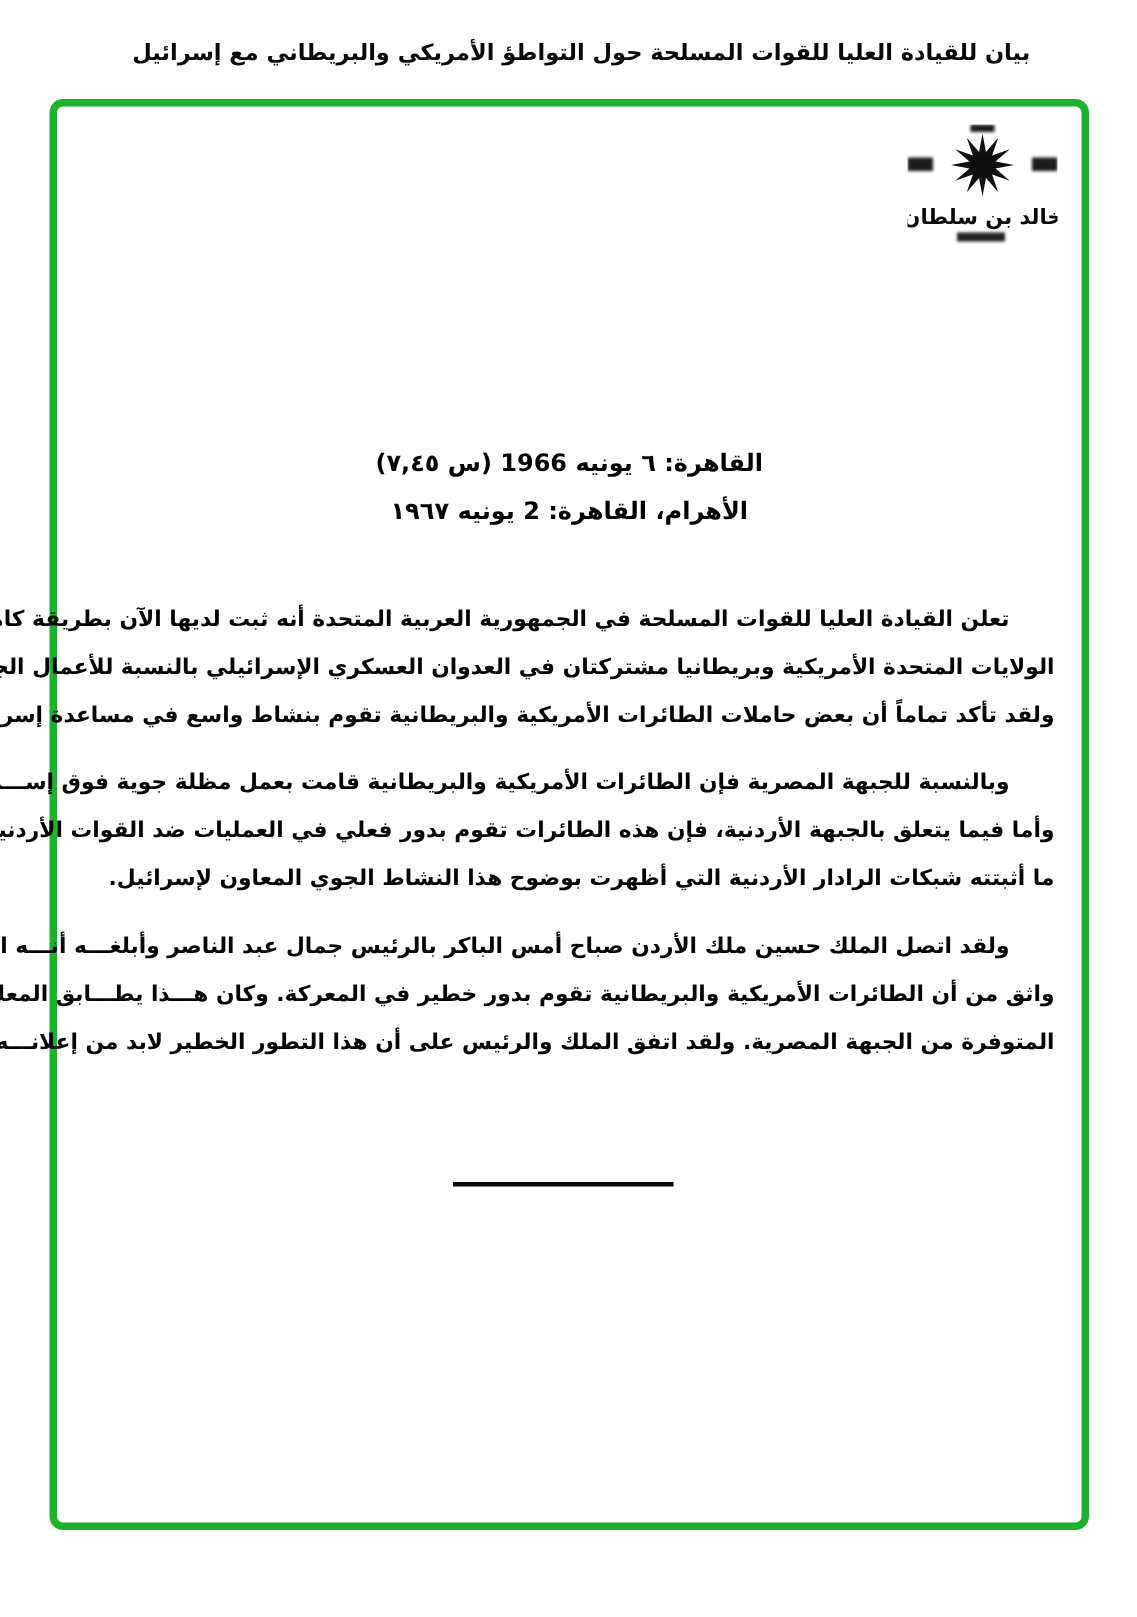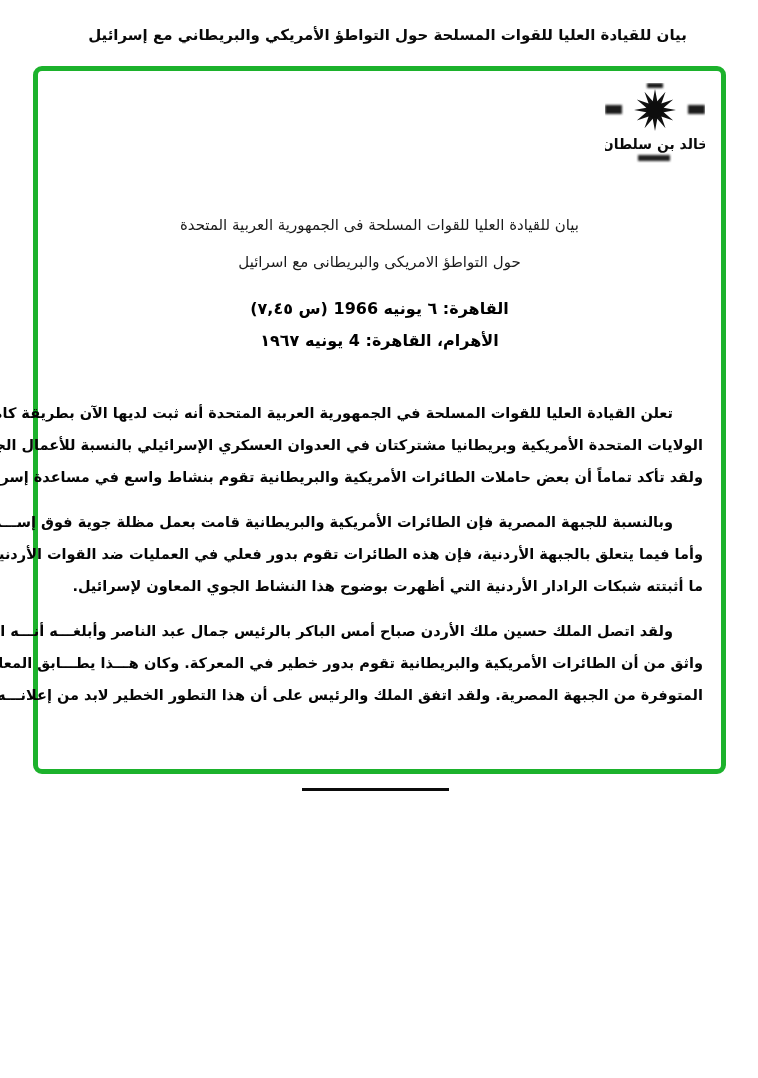--- a/index.html
+++ b/index.html
@@ -26,21 +26,21 @@
     font-size: 15px;
     font-weight: bold;
     color: #0a0a0a;
     padding-left: 17px;
   }
   .frame {
     position: absolute;
     left: 33px;
     top: 66px;
     width: 693px;
-    height: 708px;
+    height: 954px;
     box-sizing: border-box;
     border: 5px solid var(--frame-green, #1cb22c);
     border-radius: 9px;
     background: #ffffff;
   }
   .stamp {
     position: absolute;
     top: 12px;
     right: 16px;
     width: 100px;
@@ -134,28 +134,24 @@
 
         <rect x="0" y="22" width="17" height="9" fill="#1c1c1c" filter="url(#b1)"></rect>
         <rect x="83" y="22" width="17" height="9" fill="#1c1c1c" filter="url(#b1)"></rect>
 
         <text x="50" y="66" text-anchor="middle" direction="rtl" font-family="DejaVu Sans, sans-serif" font-size="14" font-weight="bold" fill="#0a0a0a">خالد بن سلطان</text>
 
         <rect x="33" y="72" width="32" height="6" fill="#222" filter="url(#b1)"></rect>
       </svg>
     </div>
 
-    <div class="doc-titles">
-      <div class="t-line">بيان للقيادة العليا للقوات المسلحة فى الجمهورية العربية المتحدة</div>
-      <div class="t-line">حول التواطؤ الامريكى والبريطانى مع اسرائيل</div>
-    </div>
 
     <div class="datelines">
       <div class="d-line">القاهرة: ٦ يونيه 1966 (س ٧,٤٥)</div>
-      <div class="d-line">الأهرام، القاهرة: 4 يونيه ١٩٦٧</div>
+      <div class="d-line">الأهرام، القاهرة: 2 يونيه ١٩٦٧</div>
     </div>
 
     <div class="doc-body">
       <div class="para">
           <div class="para-line first">تعلن القيادة العليا للقوات المسلحة في الجمهورية العربية المتحدة أنه ثبت لديها الآن بطريقة كاملة أن</div>
           <div class="para-line">الولايات المتحدة الأمريكية وبريطانيا مشتركتان في العدوان العسكري الإسرائيلي بالنسبة للأعمال الجويـــــة</div>
           <div class="para-line last">ولقد تأكد تماماً أن بعض حاملات الطائرات الأمريكية والبريطانية تقوم بنشاط واسع في مساعدة إسرائيل.</div>
         </div>
       <div class="para">
           <div class="para-line first">وبالنسبة للجبهة المصرية فإن الطائرات الأمريكية والبريطانية قامت بعمل مظلة جوية فوق إســـرائيل.</div>

